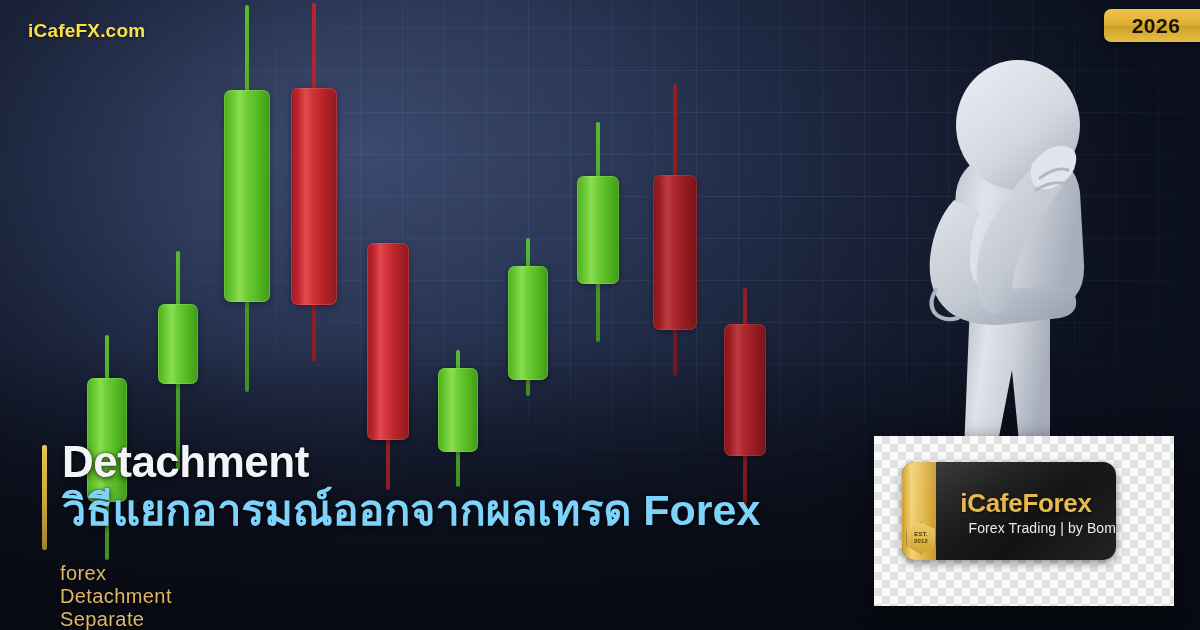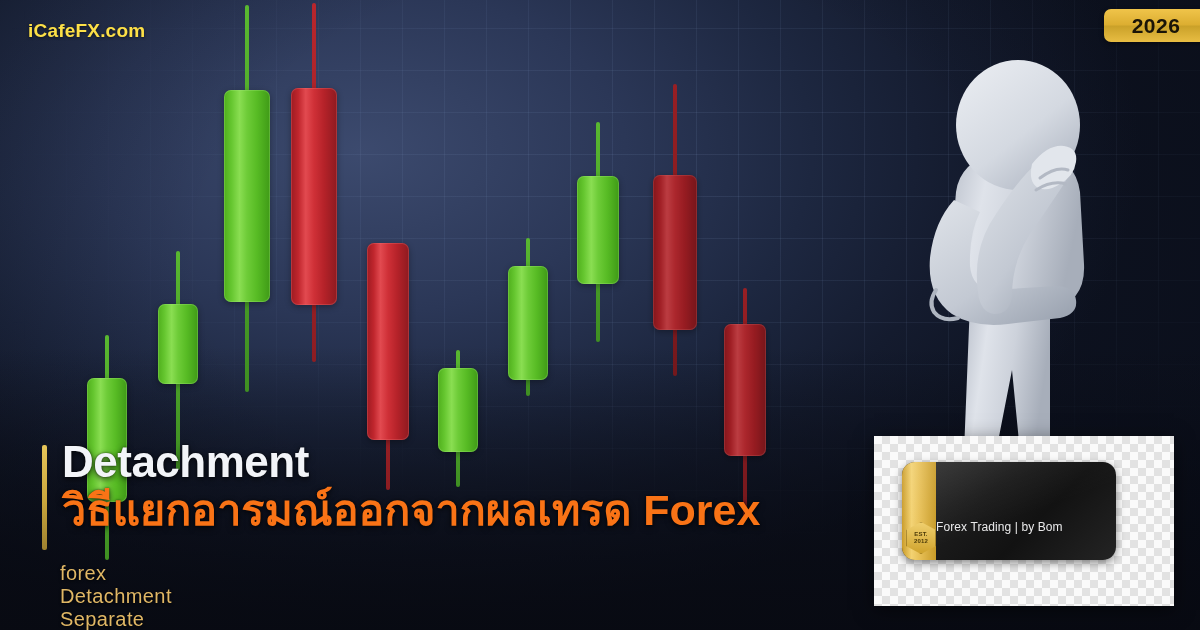--- a/index.html
+++ b/index.html
@@ -95,21 +95,21 @@
     border-radius:2px;
   }
   .title-en {
     position:absolute; left:20px; top:0px;
     font-size:44px; font-weight:bold; color:#f2f4f8;
     letter-spacing:-.5px; line-height:1;
     text-shadow:0 2px 6px rgba(0,0,0,.72), 0 0 2px rgba(0,0,0,.6);
   }
   .title-th {
     position:absolute; left:20px; top:48px;
-    font-size:43px; font-weight:bold; color:#f97316;
+    font-size:43px; font-weight:bold; color:#7dd3fc;
     line-height:1.05; white-space:nowrap;
     text-shadow:0 2px 6px rgba(0,0,0,.72), 0 0 2px rgba(0,0,0,.6);
   }
   .tagline {
     position:absolute; left:18px; top:122px;
     font-size:20px; color:#e0b765; letter-spacing:.4px;
     text-shadow:0 1px 3px rgba(0,0,0,.8);
   }
 
   
@@ -153,22 +153,22 @@
   .logo-brand {
     position:absolute; left:34px; right:0; top:26px;
     text-align:center;
     font-size:26px; font-weight:bold;
     color:#e8b94e;
     letter-spacing:-.3px;
     text-shadow:0 1px 2px rgba(0,0,0,.6);
   }
   .logo-sub {
     position:absolute; left:34px; right:0; top:58px;
-    text-align:left;
-    font-size:12px; color:#e9e9ea; letter-spacing:.1px;
+    text-align:right;
+    font-size:14px; color:#e9e9ea; letter-spacing:.1px;
   }
 </style>
 </head>
 <body>
 
 <div id="stage">
 
   <div class="bg-base"></div>
   <div class="bg-grid"></div>
   <div class="bg-vignette"></div>
@@ -266,17 +266,18 @@
   </div>
 
   <div id="logo-card">
     <div class="logo-inner">
       <div class="logo-gold-strip"></div>
       <div class="logo-sheen"></div>
       <div class="est-badge">
         <span>EST.</span>
         <span>2012</span>
       </div>
+      <div class="logo-brand">iCafeForex</div>
       <div class="logo-sub">Forex Trading | by Bom</div>
     </div>
   </div>
 
 </div>
 
 </body></html>

